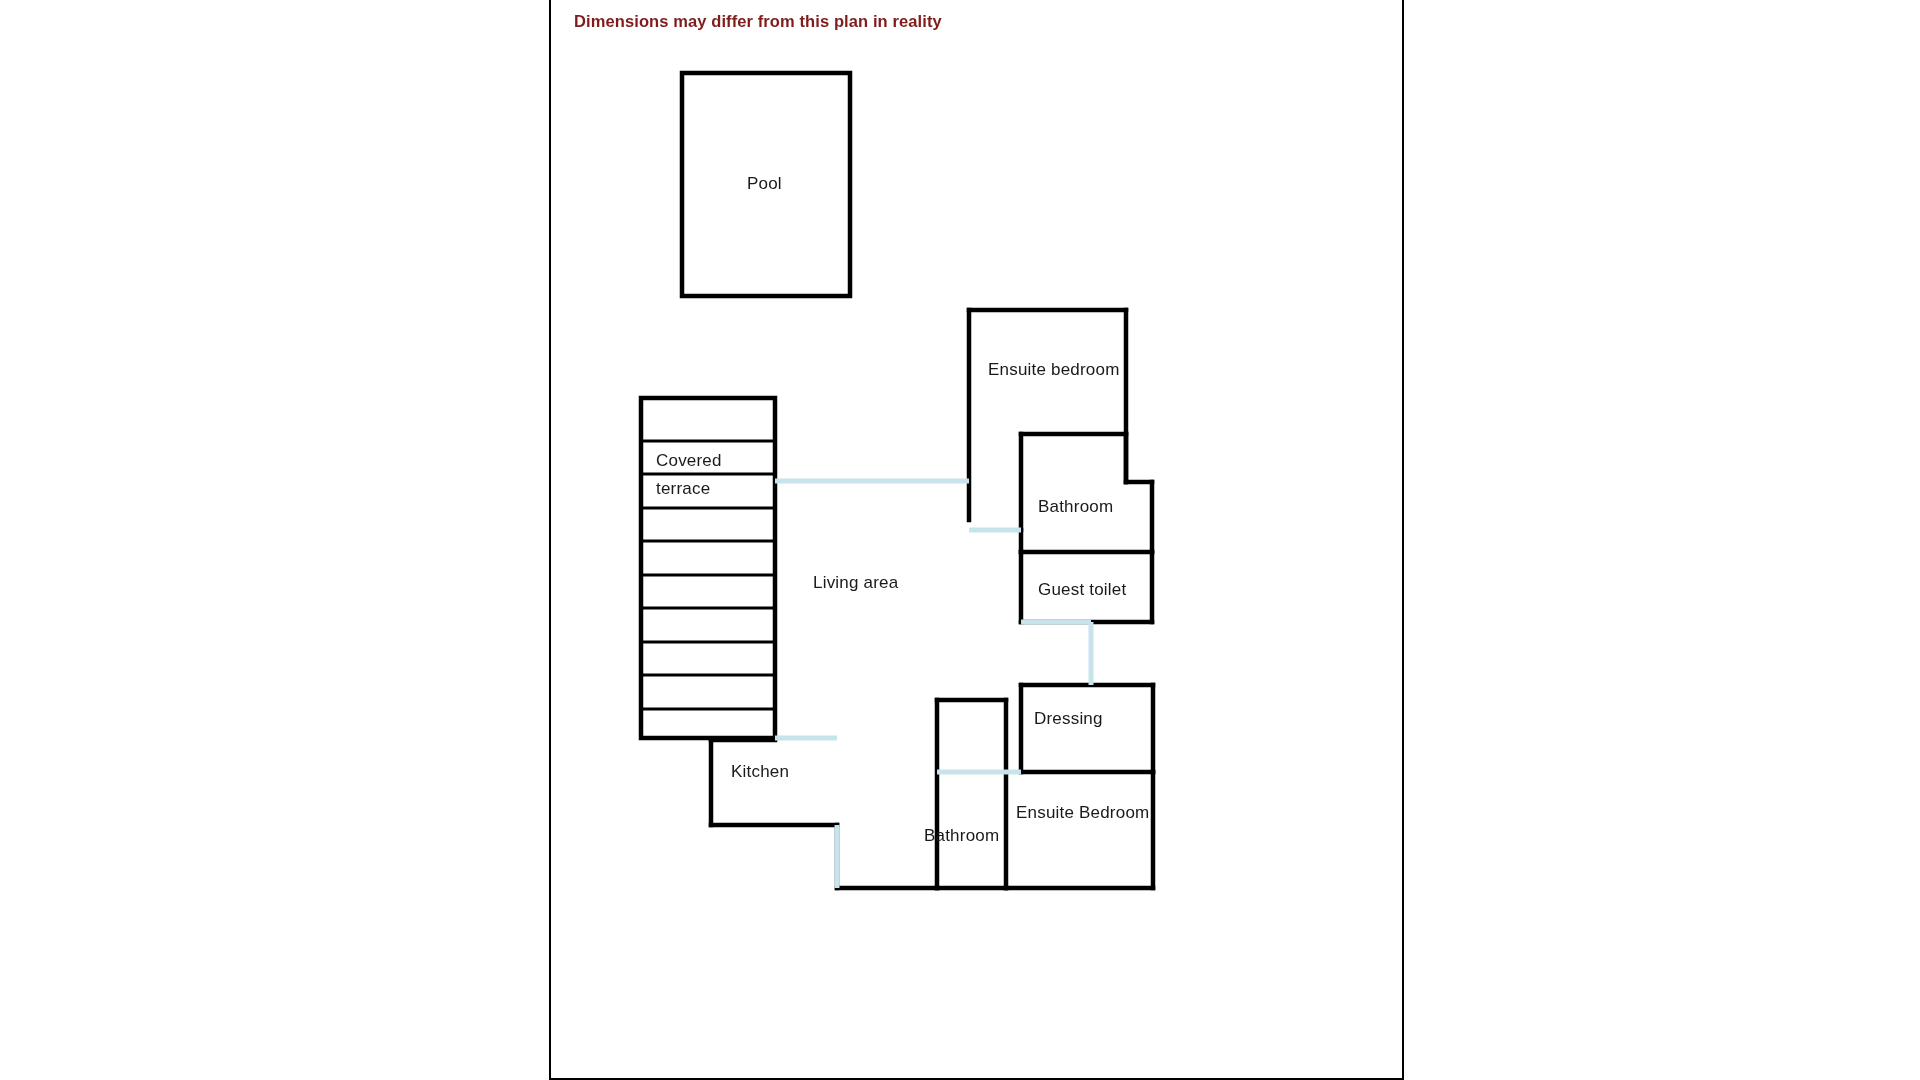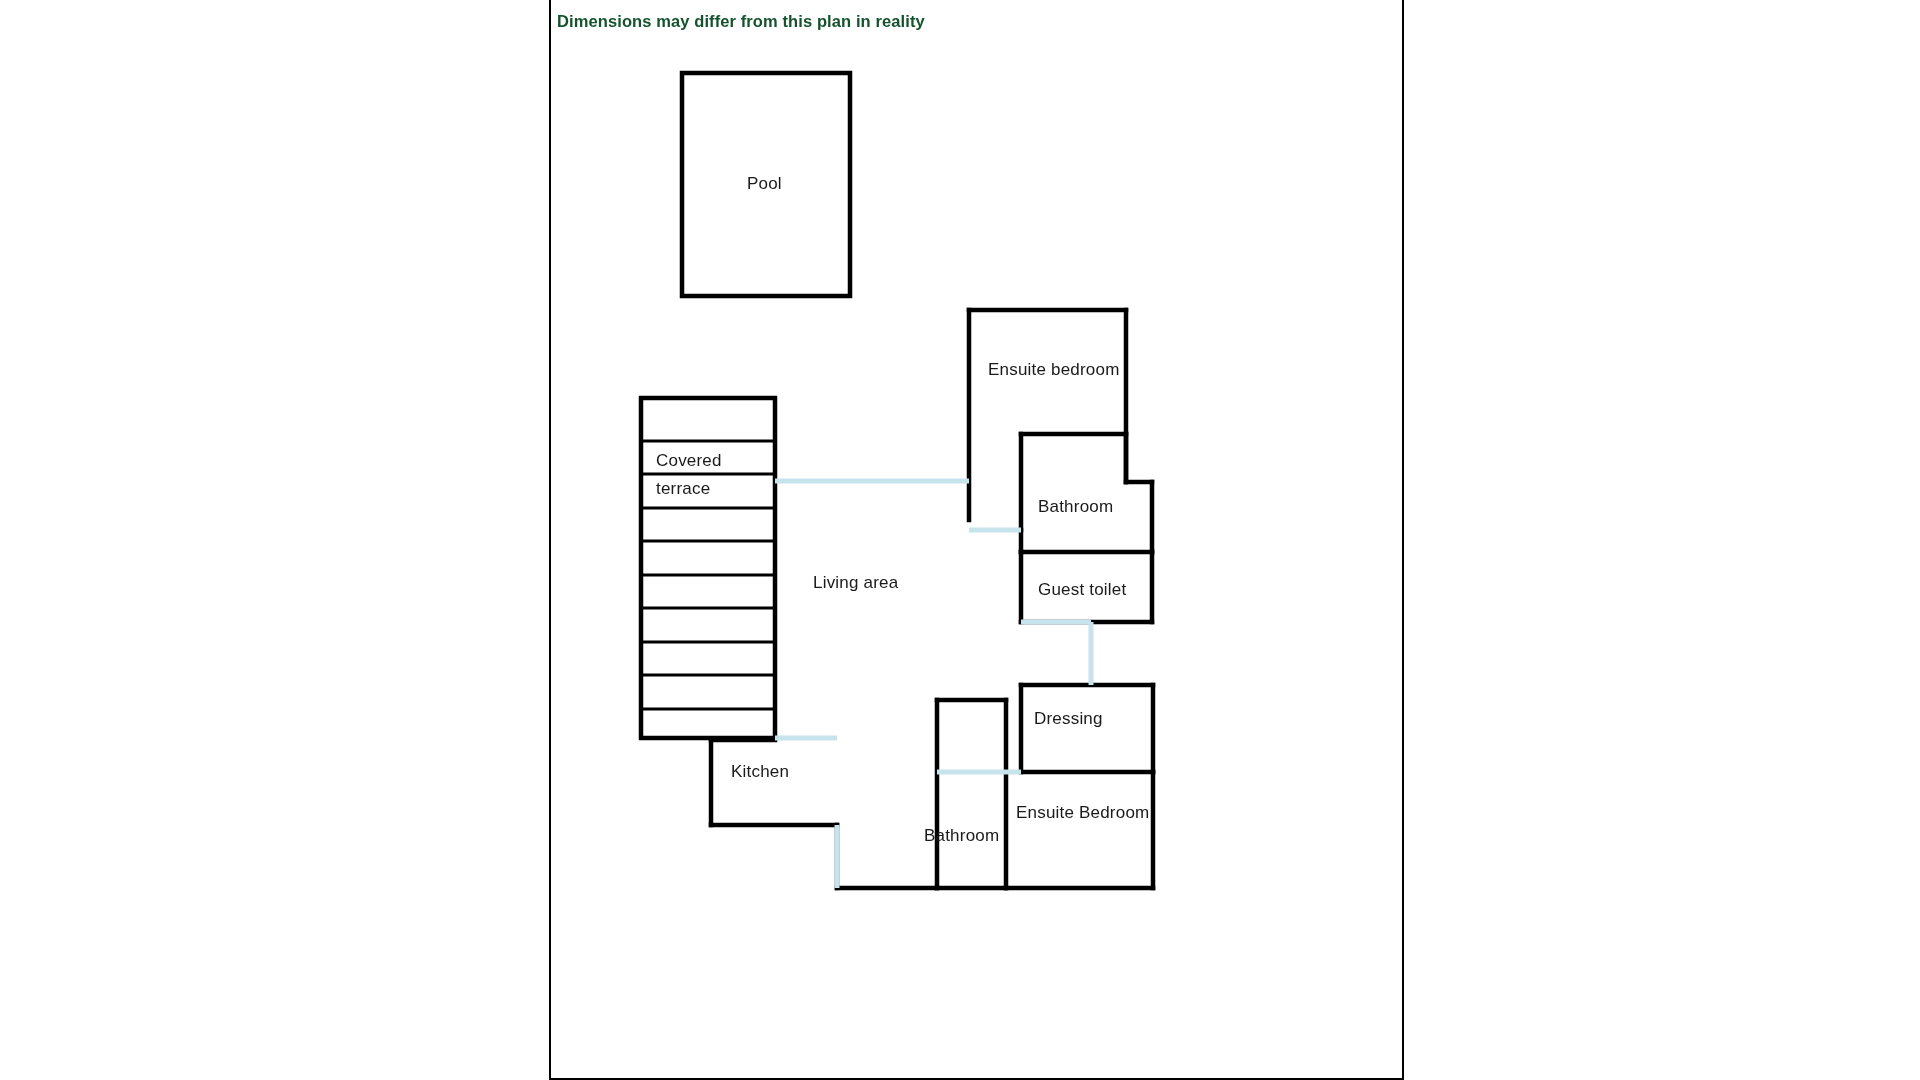--- a/index.html
+++ b/index.html
@@ -25,25 +25,25 @@
     width: 855px;
     height: 1080px;
     box-sizing: border-box;
     border: 2px solid #000000;
     border-top: none;
     background: #ffffff;
     overflow: hidden;
   }
   #note-banner {
     position: absolute;
-    left: 6px;
+    left: 23px;
     top: 12px;
     font-size: 16.5px;
     font-weight: bold;
-    color: #14532d;
+    color: #7f1d1d;
     letter-spacing: 0.1px;
     white-space: nowrap;
   }
   #plan-svg {
     position: absolute;
     left: 0;
     top: 0;
     width: 855px;
     height: 1080px;
   }

